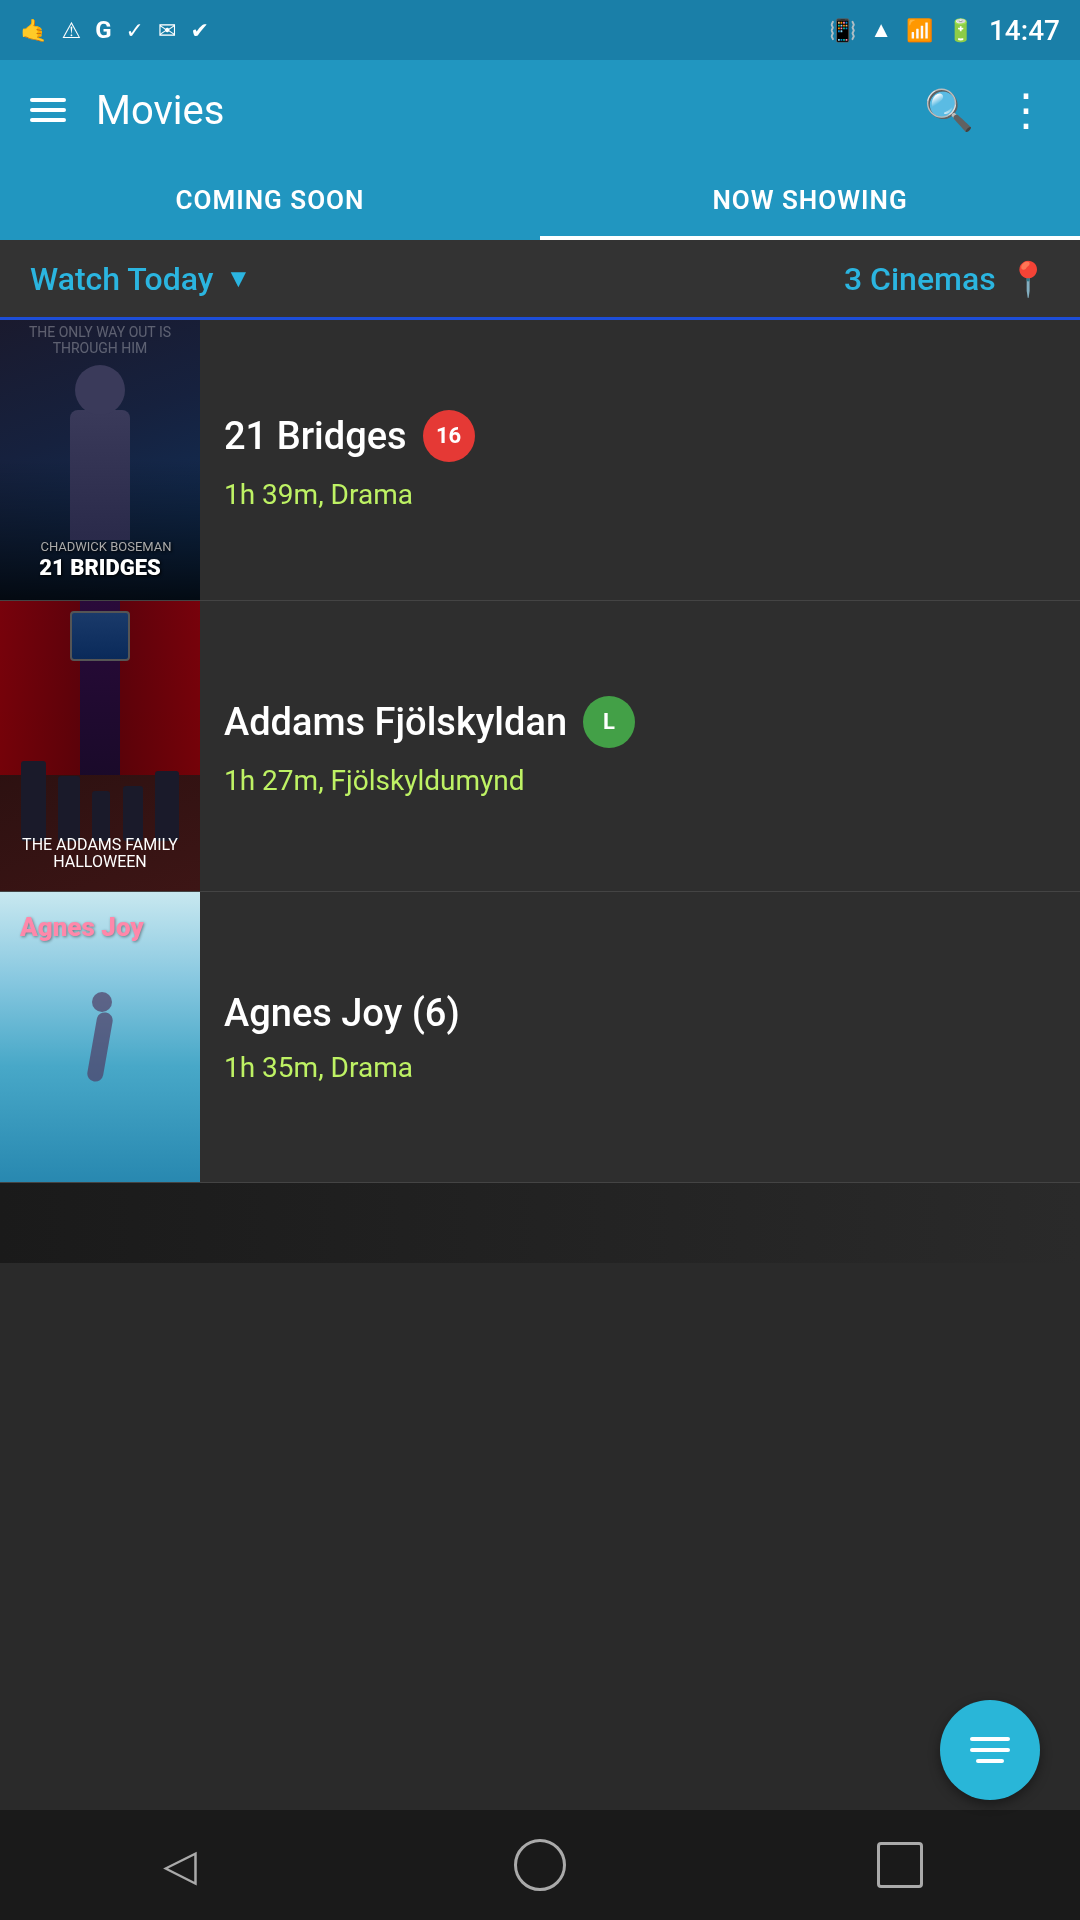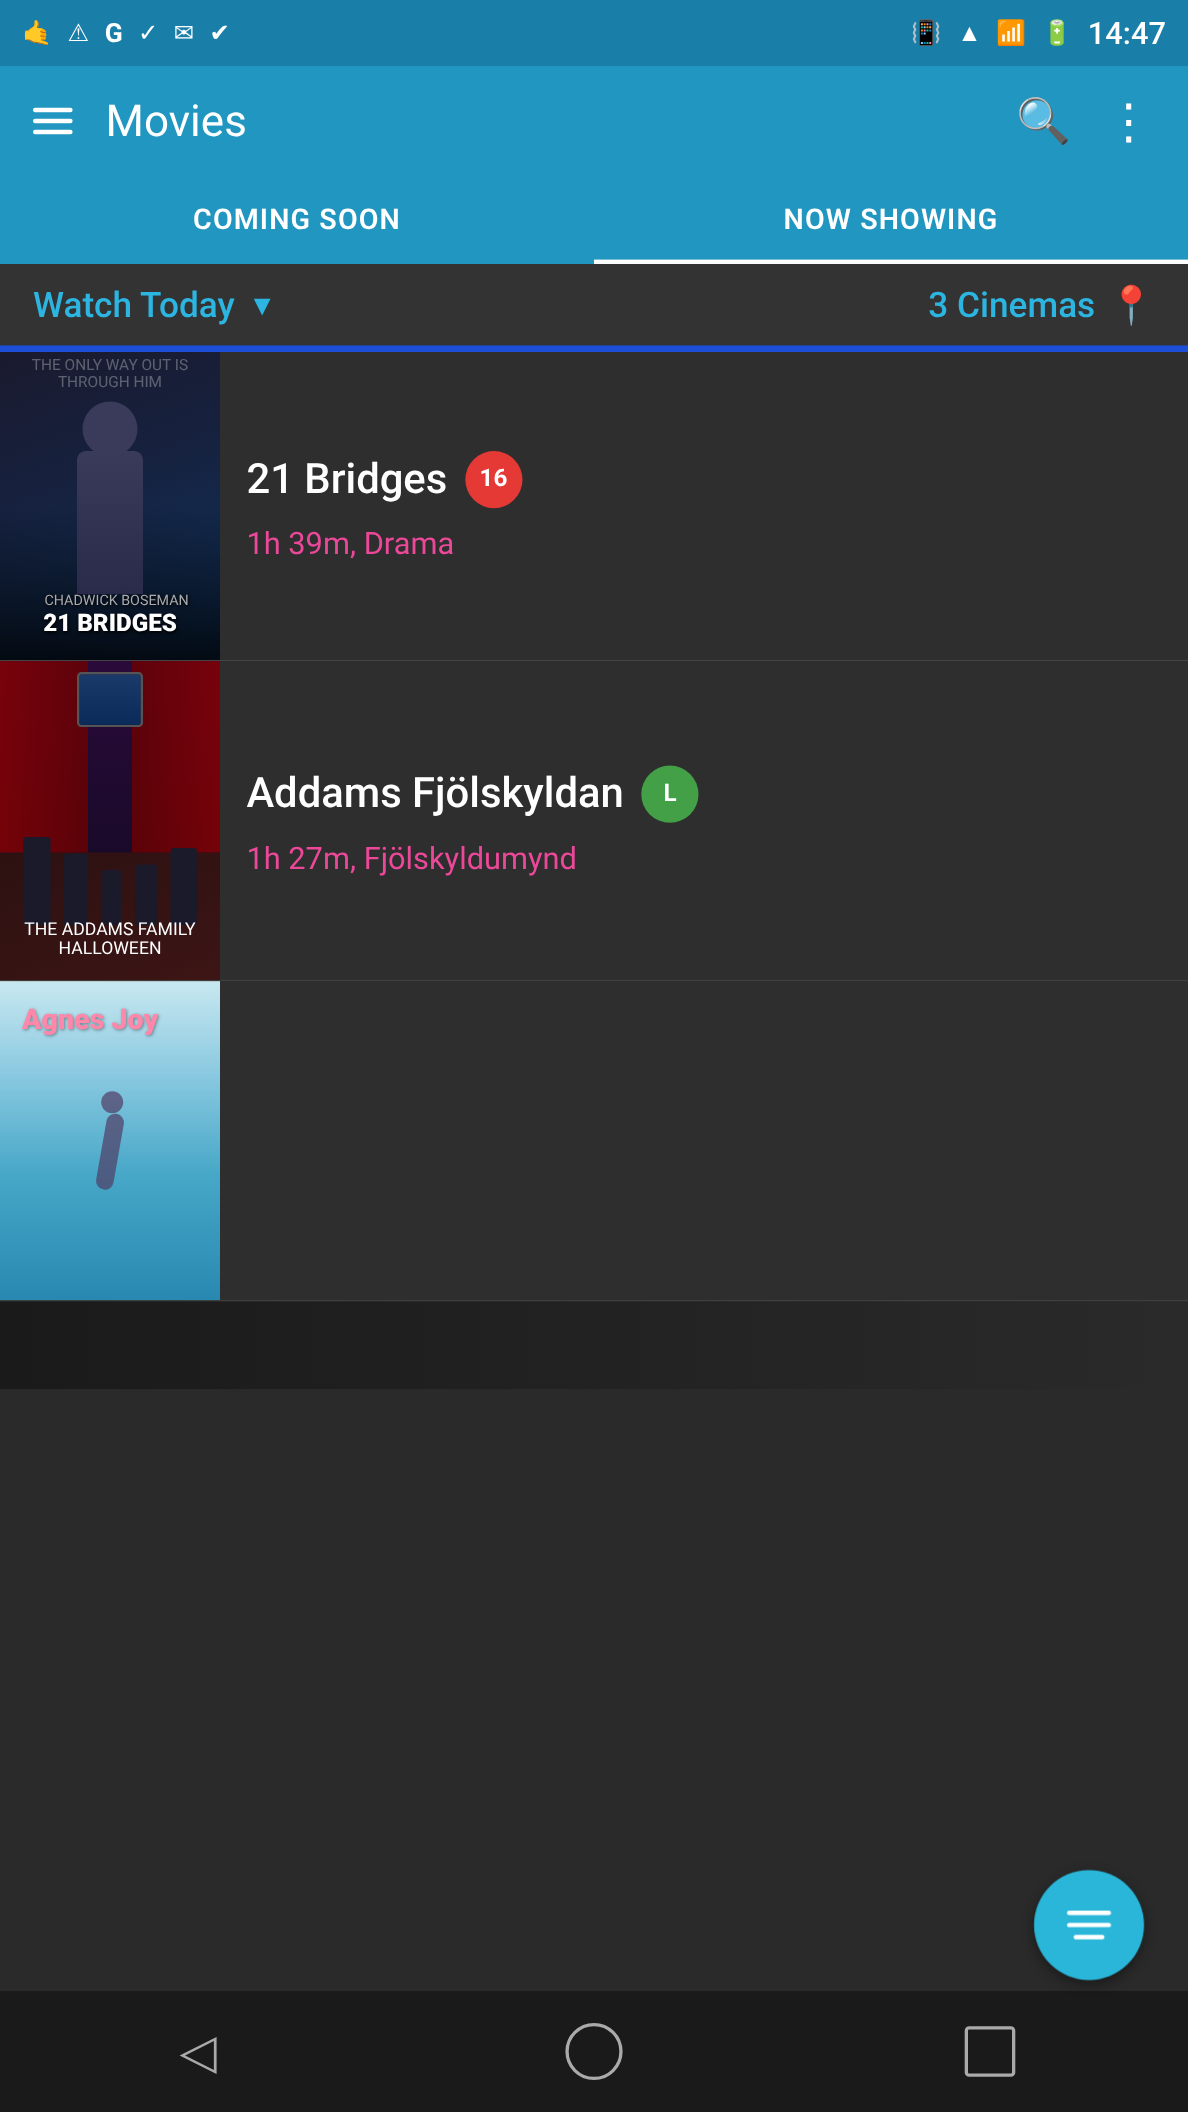--- a/index.html
+++ b/index.html
@@ -106,21 +106,21 @@
 
     
     .filter-bar {
       width: 100%;
       height: 80px;
       background-color: #333333;
       display: flex;
       align-items: center;
       justify-content: space-between;
       padding: 0 30px;
-      border-bottom: 6px solid #1d4ed8;
+      border-bottom: 3px solid #1d4ed8;
     }
     .watch-today-btn {
       display: flex;
       align-items: center;
       gap: 12px;
       color: #2bb5e0;
       font-size: 32px;
       font-weight: 500;
       cursor: pointer;
     }
@@ -255,21 +255,21 @@
       border-radius: 50%;
       color: white;
       font-size: 22px;
       font-weight: 700;
       flex-shrink: 0;
     }
     .rating-red { background-color: #e53935; }
     .rating-green { background-color: #43a047; }
 
     .movie-meta {
-      color: #ec4899;
+      color: #bef264;
       font-size: 28px;
     }
 
     
     .fab {
       position: fixed;
       bottom: 120px;
       right: 40px;
       width: 100px;
       height: 100px;
@@ -457,20 +457,26 @@
     <div class="movie-poster">
       <div class="poster-agnes" style="height:290px;">
 
         <div style="position:absolute;top:0;left:0;right:0;bottom:0;background:linear-gradient(to bottom,#c8e8f0 0%,#88c8e0 30%,#48a8c8 60%,#2888b0 100%);"></div>
 
         <div style="position:absolute;top:120px;left:50%;transform:translateX(-50%);width:16px;height:70px;background:rgba(80,60,100,0.7);border-radius:8px;transform:translateX(-50%) rotate(10deg);"></div>
         <div style="position:absolute;top:100px;left:calc(50% - 8px);width:20px;height:20px;background:rgba(80,60,100,0.7);border-radius:50%;"></div>
         <span style="position:absolute;top:20px;left:20px;color:#ff88aa;font-size:26px;font-weight:900;z-index:2;text-shadow:1px 1px 3px rgba(0,0,0,0.4);">Agnes Joy</span>
       </div>
     </div>
+    <div class="movie-info">
+      <div class="movie-title-row">
+        <span class="movie-title">Agnes Joy (6)</span>
+      </div>
+      <span class="movie-meta">1h 35m, Drama</span>
+    </div>
   </div>
 
   <div class="movie-item-partial">
     <div style="height:80px;background:linear-gradient(to right,#1a1a1a,#2a2a2a);"></div>
   </div>
 
 </div>
 
 <div class="fab">
   <div class="fab-icon">

